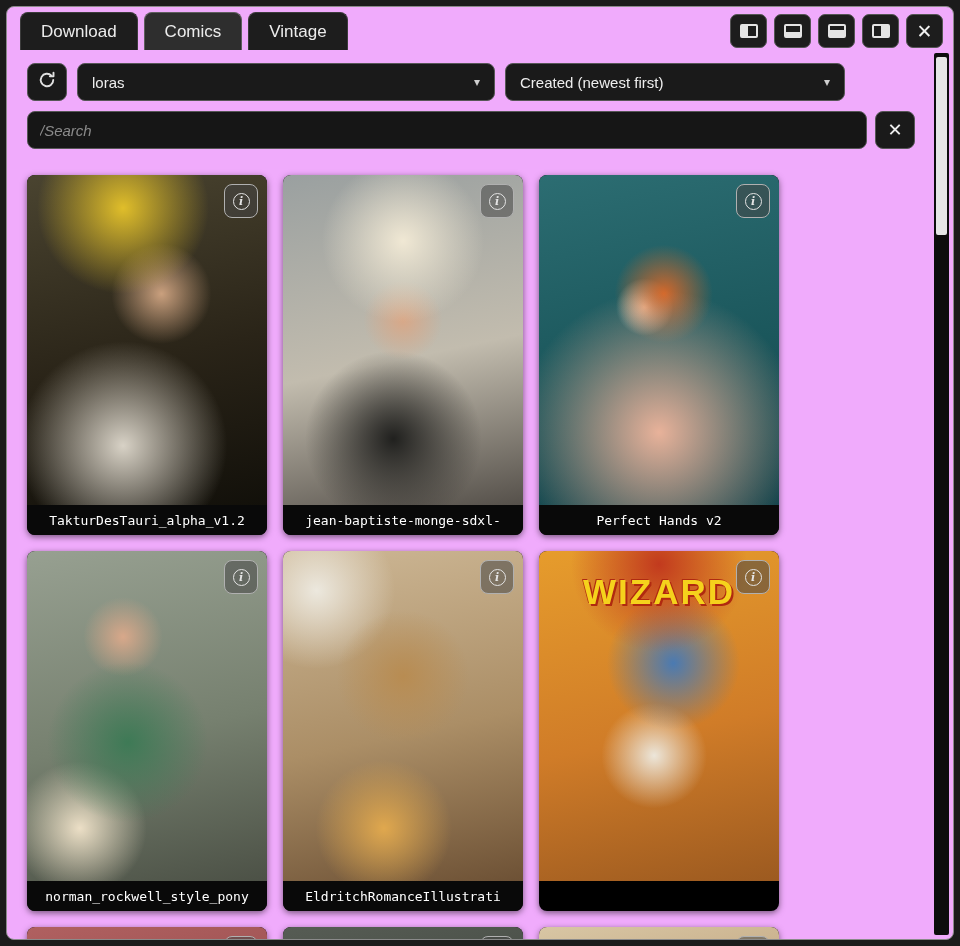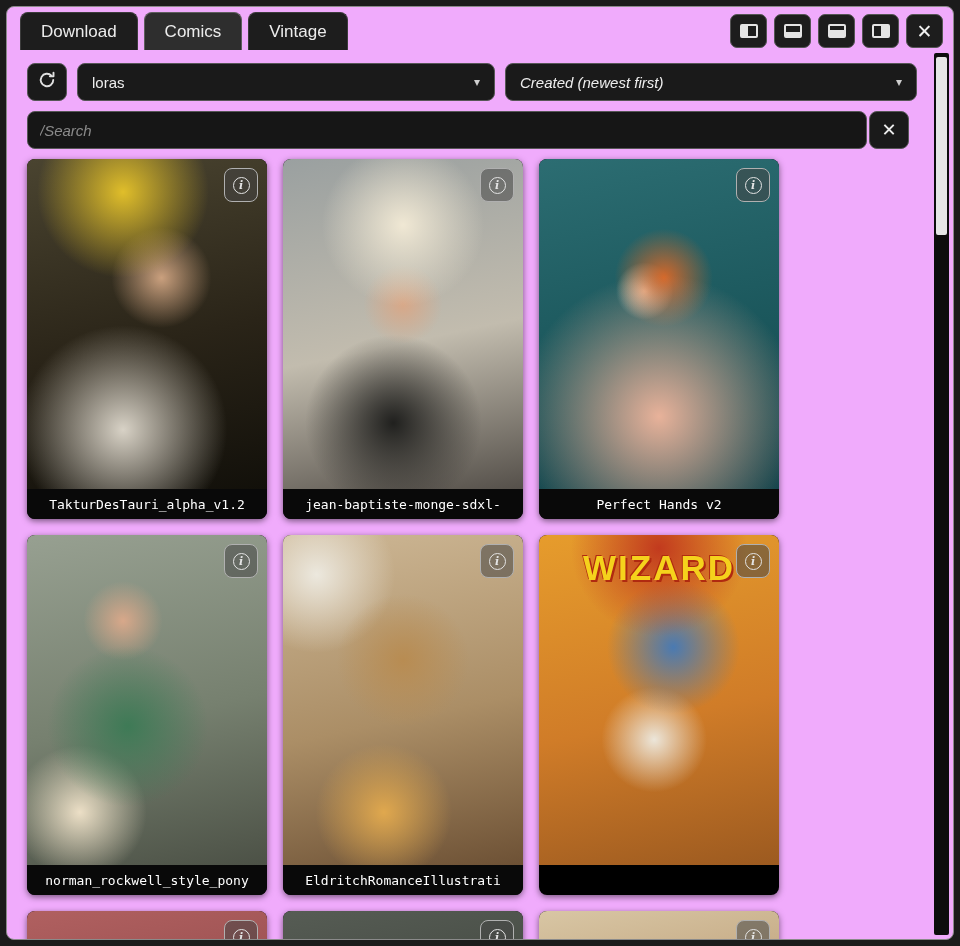--- a/index.html
+++ b/index.html
@@ -29,34 +29,34 @@
 
   
   .content { flex:1; padding:13px 0 0 20px; overflow:hidden; position:relative; }
 
   .toolbar { display:flex; gap:10px; margin-bottom:10px;text-align:right; }
   .btn-square { width:40px; height:38px; background:#1a1a1a; border:1px solid #575757; border-radius:8px;
                 display:flex; align-items:center; justify-content:center; cursor:pointer; }
   .select { height:38px; display:flex; align-items:center; padding:0 14px; background:#1a1a1a;
             border:1px solid #575757; border-radius:8px; font-size:15px; color:#eee; cursor:pointer; }
   .select.model-type { width:418px; }
-  .select.sort { width:412px;font-style:italic; }
+  .select.sort { width:340px; }
   .select .chevron { margin-left:auto; font-size:12px; color:#cfcfcf; padding-left:10px; }
 
-  .search-row { display:flex; gap:2px; margin-bottom:10px; }
+  .search-row { display:flex; gap:8px; margin-bottom:26px; }
   .search-input { width:840px; height:38px; background:#161616; border:1px solid #575757; border-radius:8px;
                   padding:0 12px; color:#ddd; font-size:15px; outline:none; }
   .search-input::placeholder { font-style:italic; color:#8a8a8a; }
 
   
   .grid { display:flex; flex-wrap:wrap; gap:16px; width:752px; }
   .card { width:240px; height:360px; border-radius:8px; overflow:hidden; position:relative;
           background:#000; cursor:pointer; box-shadow:0 2px 6px rgba(0,0,0,.5); }
   .art { width:100%; height:330px; position:relative; }
-  .art-overlay { position:absolute; left:0; right:0; top:8px; text-align:center; pointer-events:none; }
+  .art-overlay { position:absolute; left:0; right:0; top:16px; text-align:center; pointer-events:none; }
   .art-title { display:block; font-size:35px; font-weight:800; letter-spacing:2px; color:#f5d21c;
                text-shadow:2px 2px 0 #b02a10, -1px -1px 0 #b02a10; padding-top:5px; }
   .art-sub { display:block; font-size:18px; font-weight:700; font-style:italic; color:#2646c8;
              text-shadow:1px 1px 0 #f5d21c; }
   .info-btn { position:absolute; top:9px; right:9px; width:34px; height:34px; border-radius:8px;
               background:rgba(70,70,70,.55); border:1px solid #b0b0b0; display:flex;
               align-items:center; justify-content:center; cursor:pointer; }
   .info-glyph { width:17px; height:17px; border:1.5px solid #e4e4e4; border-radius:50%;
                 display:flex; align-items:center; justify-content:center;
                 font:italic bold 11px "DejaVu Serif",serif; color:#e4e4e4; }

